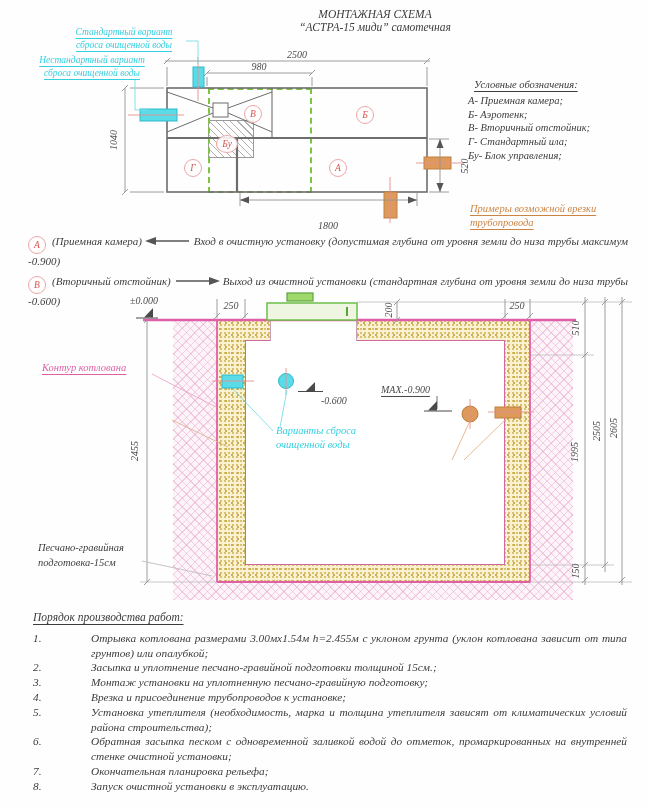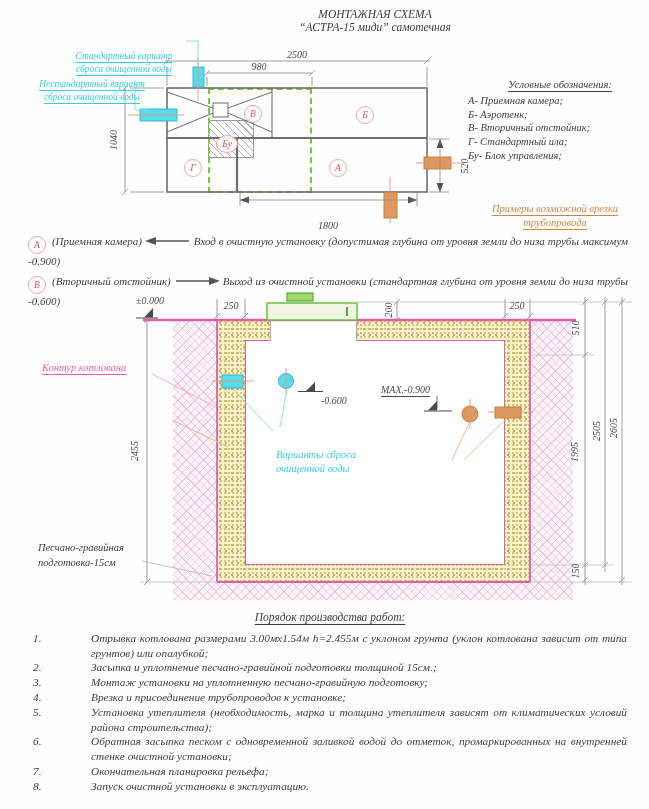--- a/index.html
+++ b/index.html
@@ -1,23 +1,23 @@
 <!DOCTYPE html>
 <html><head>
 <meta charset="utf-8">
 <style>
   html,body{margin:0;padding:0;background:#fff;}
   #canvas{position:relative;width:649px;height:809px;background:#fefefe;overflow:hidden;
           font-family:Liberation Serif, serif;font-style:italic;color:#3c3c3c;}
   .lbl{position:absolute;line-height:12px;}
   .ml{white-space:pre-line;}
-  .c-cyan{color:#35cfe0;margin-top:24px;}
+  .c-cyan{color:#35cfe0;}
   .c-org{color:#cc8442;}
   .c-mag{color:#e060a8;}
-  .und{text-decoration:underline;text-decoration-thickness:1px;text-underline-offset:3px;text-align:center;}
+  .und{text-decoration:underline;text-decoration-thickness:1px;text-underline-offset:3px;}
   .vlabel{position:absolute;transform:rotate(-90deg);font-size:10px;color:#4a4a4a;
           text-align:center;white-space:nowrap;line-height:12px;}
   .dimnum{font-size:10px;color:#4a4a4a;text-align:center;}
   .cm{position:absolute;width:16px;height:16px;border-radius:50%;border:1px solid #eca6a6;
       background:rgba(255,255,255,.88);color:#d9534f;font-size:9.5px;line-height:16px;
       text-align:center;font-style:italic;}
   .cm-inline{display:inline-block;position:static;vertical-align:-3px;margin-right:3px;}
   .soil{position:absolute;left:173px;top:320px;width:400px;height:280px;background-color:#fdf4f9;
         background-image:repeating-linear-gradient(45deg,rgba(226,148,190,.40) 0 1px,transparent 1px 6px),
                          repeating-linear-gradient(135deg,rgba(226,148,190,.40) 0 1px,transparent 1px 6px);}
@@ -199,21 +199,21 @@
       <span class="cm cm-inline">В</span>
       <span>(Вторичный отстойник)</span>
       <svg class="arrow-ic" width="46" height="10">
         <line x1="2" y1="5" x2="38" y2="5" stroke="#555" stroke-width="1.3"></line>
         <polygon points="46,5 35,1 35,9" fill="#555"></polygon>
       </svg>
       <span>Выход из очистной установки (стандартная глубина от уровня земли до низа трубы -0.600)</span>
     </div>
   </div>
 
-  <div class="lbl dimnum" style="left:124px;top:295px;width:40px;text-align:right;">±0.000</div>
+  <div class="lbl dimnum" style="left:124px;top:295px;width:40px;text-align:center;">±0.000</div>
   <div class="lbl dimnum" style="left:214px;top:300px;width:34px;">250</div>
   <div class="vlabel" style="left:374px;top:304px;width:30px;">200</div>
   <div class="lbl dimnum" style="left:500px;top:300px;width:34px;">250</div>
   <div class="vlabel" style="left:113px;top:445px;width:44px;">2455</div>
   <div class="vlabel" style="left:561px;top:322px;width:30px;">510</div>
   <div class="vlabel" style="left:553px;top:446px;width:44px;">1995</div>
   <div class="vlabel" style="left:561px;top:565px;width:30px;">150</div>
   <div class="vlabel" style="left:575px;top:425px;width:44px;">2505</div>
   <div class="vlabel" style="left:592px;top:422px;width:44px;">2605</div>
   <div class="lbl dimnum" style="left:321px;top:395px;width:40px;text-align:left;">-0.600</div>

